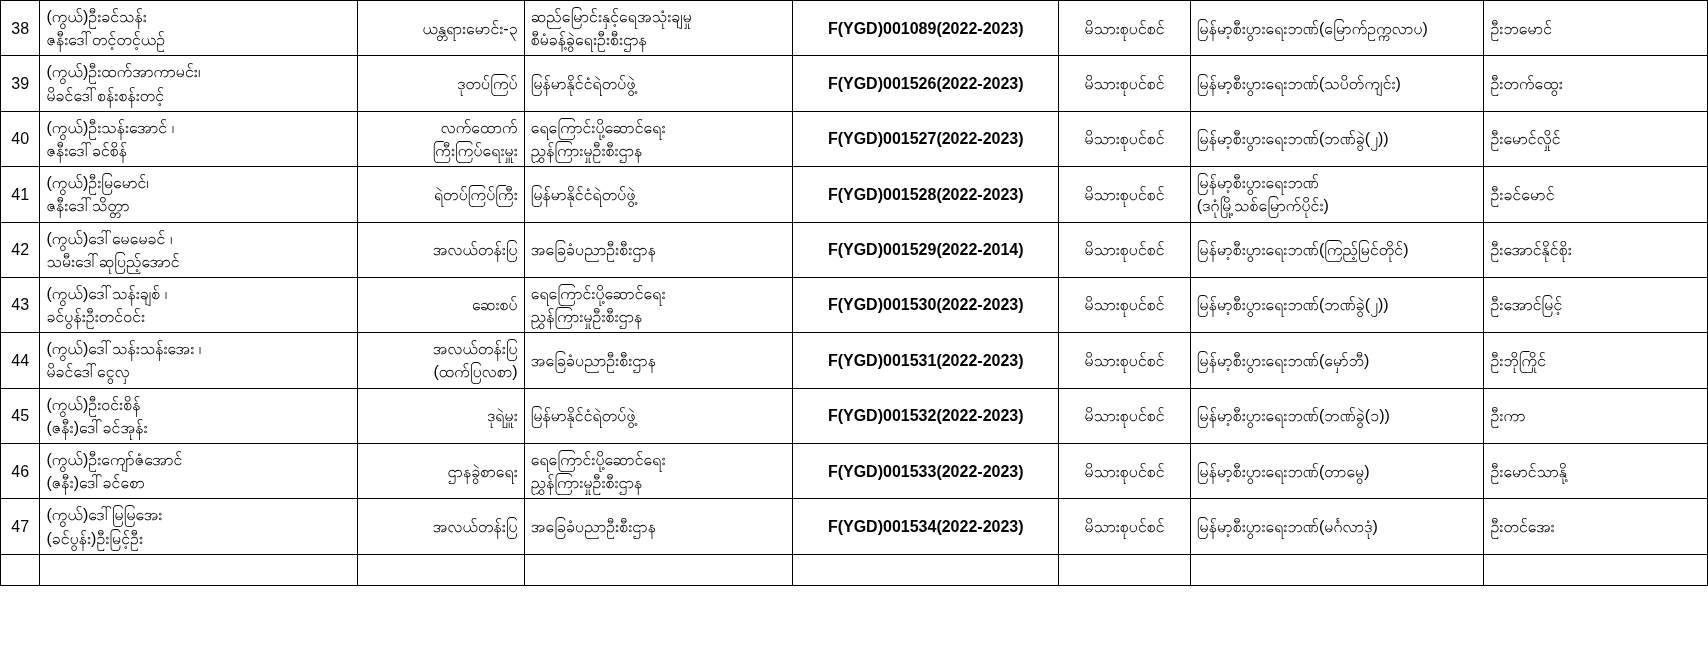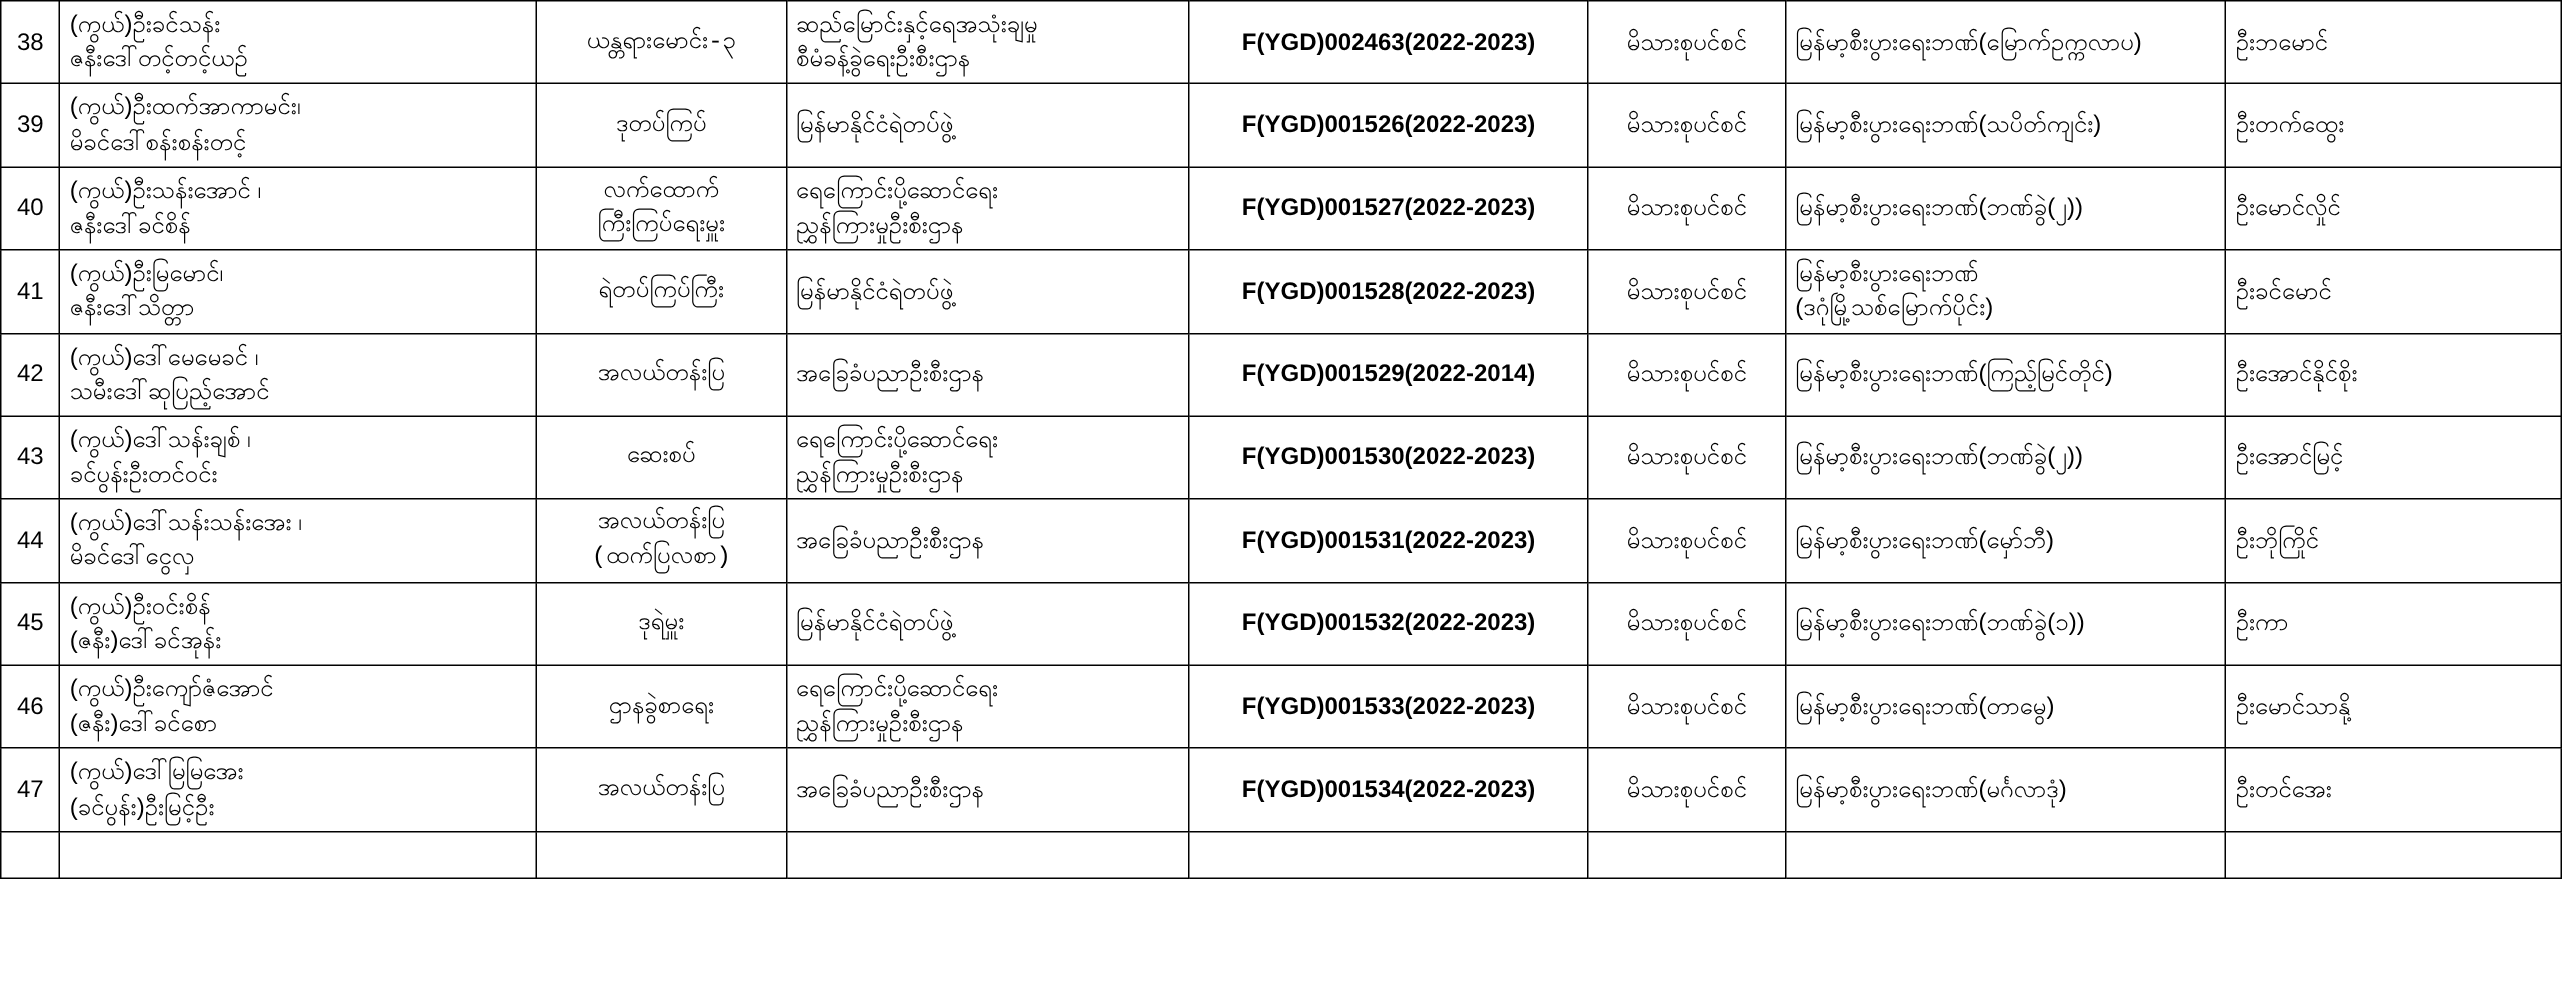--- a/index.html
+++ b/index.html
@@ -32,21 +32,21 @@
   col.c-name   { width: 290px; }
   col.c-job    { width: 152px; }
   col.c-dept   { width: 245px; }
   col.c-code   { width: 243px; }
   col.c-type   { width: 120px; }
   col.c-bank   { width: 268px; }
   col.c-ref    { width: 204px; }
 
   td.no    { text-align: center; }
   td.name  { text-align: left; }
-  td.job   { text-align: center; font-family: Liberation Mono, monospace; }
+  td.job   { text-align: right; }
   td.dept  { text-align: left; }
   td.code  { text-align: center; font-weight: bold; }
   td.type  { text-align: center; }
   td.bank  { text-align: left; }
   td.ref   { text-align: left; }
 
   .line { display: block; }
   tr.short-row td { height: 22px; }
 </style>
 </head>
@@ -73,21 +73,21 @@
           <span class="line">ဇနီးဒေါ်တင့်တင့်ယဉ်</span>
         </td>
         <td class="job">
           <span class="line">ယန္တရားမောင်း-၃</span>
         </td>
         <td class="dept">
           <span class="line">ဆည်မြောင်းနှင့်ရေအသုံးချမှု</span>
           <span class="line">စီမံခန့်ခွဲရေးဦးစီးဌာန</span>
         </td>
         <td class="code">
-          <span class="line">F(YGD)002463(2022-2023)</span>
+          <span class="line">F(YGD)001089(2022-2023)</span>
         </td>
         <td class="type">
           <span class="line">မိသားစုပင်စင်</span>
         </td>
         <td class="bank">
           <span class="line">မြန်မာ့စီးပွားရေးဘဏ်(မြောက်ဥက္ကလာပ)</span>
         </td>
         <td class="ref">
           <span class="line">ဦးဘမောင်</span>
         </td>

